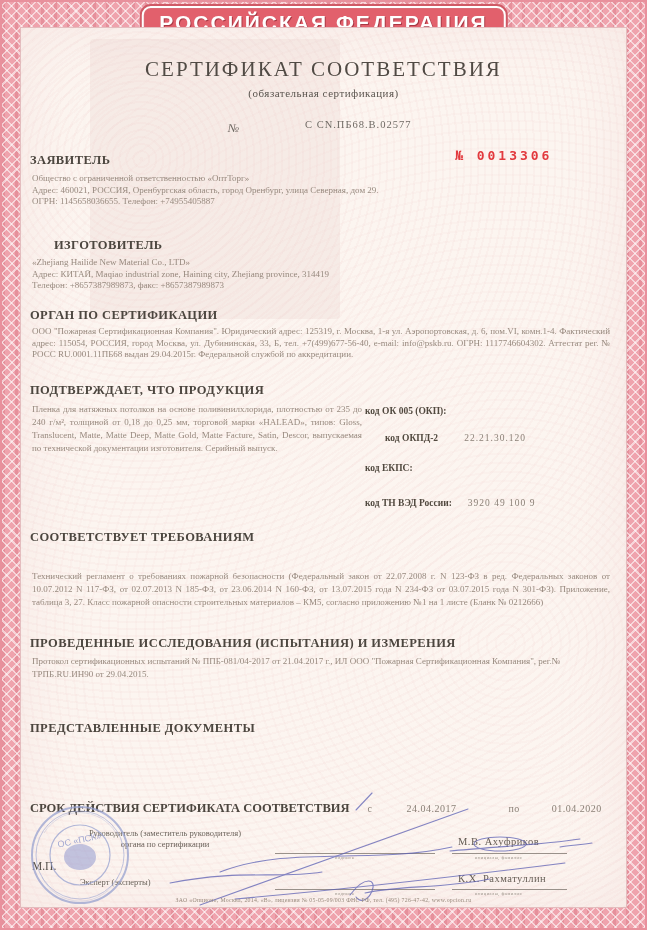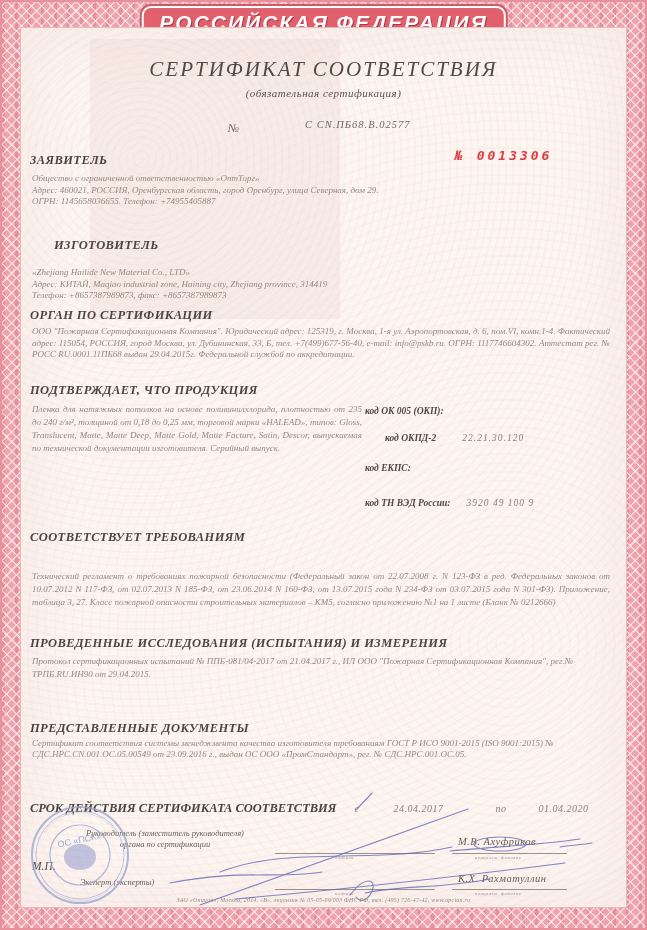--- a/index.html
+++ b/index.html
@@ -20,21 +20,21 @@
       repeating-radial-gradient(circle at 80% 70%, rgba(236,190,190,.08) 0 2px, rgba(0,0,0,0) 2px 9px);}
   .watermark{position:absolute;left:70px;top:12px;width:250px;height:280px;
     background:rgba(226,202,196,.22);border-radius:4px;}
   
   .badge{position:absolute;top:6px;left:50%;transform:translateX(-50%);
     background:#e2606c;color:#fff;font-family:"Liberation Sans","DejaVu Sans",sans-serif;
     font-weight:bold;font-size:21px;letter-spacing:2px;white-space:nowrap;
     padding:3px 16px 4px;border-radius:9px;border:2px solid #fff;
     box-shadow:0 0 0 2px #cf5a66, 0 1px 2px rgba(120,30,40,.35), inset 0 0 0 1px #d96b76;
     text-shadow:1px 1px 0 #a83844;}
-  .abs{position:absolute;font-style:italic;}
+  .abs{position:absolute;}
   .title{width:100%;text-align:center;top:30px;font-size:21px;letter-spacing:2px;color:#504a44;}
   .subtitle{width:100%;text-align:center;top:60px;font-size:11px;color:#5a544e;letter-spacing:.5px;}
   .no-label{left:208px;top:94px;font-size:12px;color:#6e6862;font-style:italic;}
   .no-value{left:285px;top:92px;font-size:10.5px;color:#6f6a64;letter-spacing:1px;}
   .h{font-weight:bold;font-size:12.5px;color:#4c463f;letter-spacing:.4px;}
   .t{font-size:9px;color:#97897e;line-height:11.5px;}
   .just{text-align:justify;}
   .blank-no{left:435px;top:121px;font-family:"DejaVu Sans Mono","Liberation Mono",monospace;
     font-weight:bold;font-size:13px;letter-spacing:3px;color:#e23a3e;}
   .code-label{font-weight:bold;font-size:9.5px;color:#51493f;}
@@ -68,21 +68,21 @@
 
     <div class="abs h" style="left:10px;top:126px;">ЗАЯВИТЕЛЬ</div>
     <div class="abs blank-no">№ 0013306</div>
     <div class="abs t" style="left:12px;top:146px;width:575px;">
       <div>Общество с ограниченной ответственностью «ОптТорг»</div>
       <div>Адрес: 460021, РОССИЯ, Оренбургская область, город Оренбург, улица Северная, дом 29.</div>
       <div>ОГРН: 1145658036655. Телефон: +74955405887</div>
     </div>
 
     <div class="abs h" style="left:10px;top:211px;margin-left:24px;">ИЗГОТОВИТЕЛЬ</div>
-    <div class="abs t" style="left:12px;top:240px;width:575px;">
+    <div class="abs t" style="left:12px;top:230px;width:575px;">
       <div>«Zhejiang Hailide New Material Co., LTD»</div>
       <div>Адрес: КИТАЙ, Maqiao industrial zone, Haining city, Zhejiang province, 314419</div>
       <div>Телефон: +8657387989873, факс: +8657387989873</div>
     </div>
 
     <div class="abs h" style="left:10px;top:281px;">ОРГАН ПО СЕРТИФИКАЦИИ</div>
     <div class="abs t just" style="left:12px;top:299px;width:578px;">ООО "Пожарная Сертификационная Компания". Юридический адрес: 125319, г. Москва, 1-я ул. Аэропортовская, д. 6, пом.VI, комн.1-4. Фактический адрес: 115054, РОССИЯ, город Москва, ул. Дубининская, 33, Б, тел. +7(499)677-56-40, e-mail: info@pskb.ru. ОГРН: 1117746604302. Аттестат рег. № РОСС RU.0001.11ПБ68 выдан 29.04.2015г. Федеральной службой по аккредитации.</div>
 
     <div class="abs h" style="left:10px;top:356px;">ПОДТВЕРЖДАЕТ, ЧТО ПРОДУКЦИЯ</div>
     <div class="abs t just" style="left:12px;top:376px;width:330px;line-height:13px;">Пленка для натяжных потолков на основе поливинилхлорида, плотностью от 235 до 240 г/м², толщиной от 0,18 до 0,25 мм, торговой марки «HALEAD», типов: Gloss, Translucent, Matte, Matte Deep, Matte Gold, Matte Facture, Satin, Descor, выпускаемая по технической документации изготовителя. Серийный выпуск.</div>
@@ -104,21 +104,20 @@
       <span class="code-value" style="margin-left:12px;">3920 49 100 9</span>
     </div>
 
     <div class="abs h" style="left:10px;top:503px;">СООТВЕТСТВУЕТ ТРЕБОВАНИЯМ</div>
     <div class="abs t just" style="left:12px;top:543px;width:578px;line-height:13px;">Технический регламент о требованиях пожарной безопасности (Федеральный закон от 22.07.2008 г. N 123-ФЗ в ред. Федеральных законов от 10.07.2012 N 117-ФЗ, от 02.07.2013 N 185-ФЗ, от 23.06.2014 N 160-ФЗ, от 13.07.2015 года N 234-ФЗ от 03.07.2015 года N 301-ФЗ). Приложение, таблица 3, 27. Класс пожарной опасности строительных материалов – КМ5, согласно приложению №1 на 1 листе (Бланк № 0212666)</div>
 
     <div class="abs h" style="left:10px;top:609px;">ПРОВЕДЕННЫЕ ИССЛЕДОВАНИЯ (ИСПЫТАНИЯ) И ИЗМЕРЕНИЯ</div>
     <div class="abs t" style="left:12px;top:628px;width:560px;line-height:13px;">Протокол сертификационных испытаний № ППБ-081/04-2017 от 21.04.2017 г., ИЛ ООО "Пожарная Сертификационная Компания", рег.№ ТРПБ.RU.ИН90 от 29.04.2015.</div>
 
     <div class="abs h" style="left:10px;top:694px;">ПРЕДСТАВЛЕННЫЕ ДОКУМЕНТЫ</div>
-    <div class="abs t" style="left:12px;top:711px;width:578px;line-height:11px;">Сертификат соответствия системы менеджмента качества изготовителя требованиям ГОСТ Р ИСО 9001-2015 (ISO 9001:2015) № СДС.НРС.CN.001.ОС.05.00549 от 23.09.2016 г., выдан ОС ООО «ПромСтандарт», рег. № СДС.НРС.001.ОС.05.</div>
 
     <div class="abs" style="left:10px;top:771px;white-space:nowrap;">
       <span class="v-label">СРОК ДЕЙСТВИЯ СЕРТИФИКАТА СООТВЕТСТВИЯ</span>
       <span class="v-date" style="margin-left:14px;">с</span>
       <span class="v-date" style="margin-left:30px;">24.04.2017</span>
       <span class="v-date" style="margin-left:48px;">по</span>
       <span class="v-date" style="margin-left:28px;">01.04.2020</span>
     </div>
 
     <div class="abs role" style="left:45px;top:801px;width:200px;text-align:center;">

